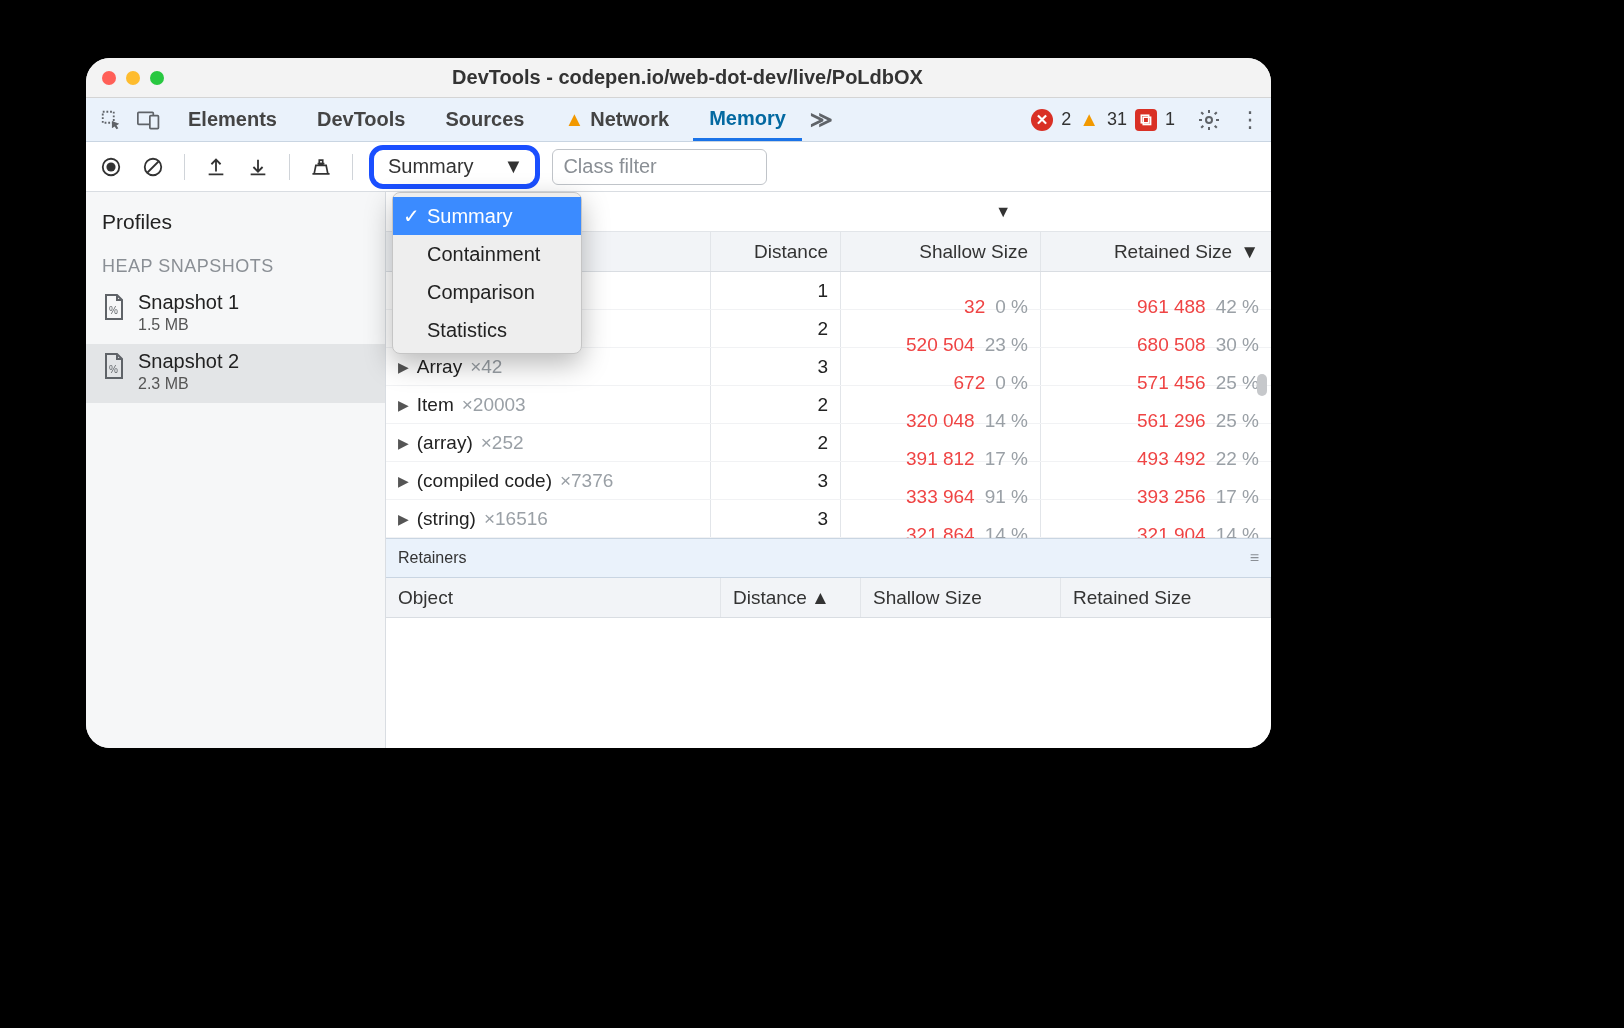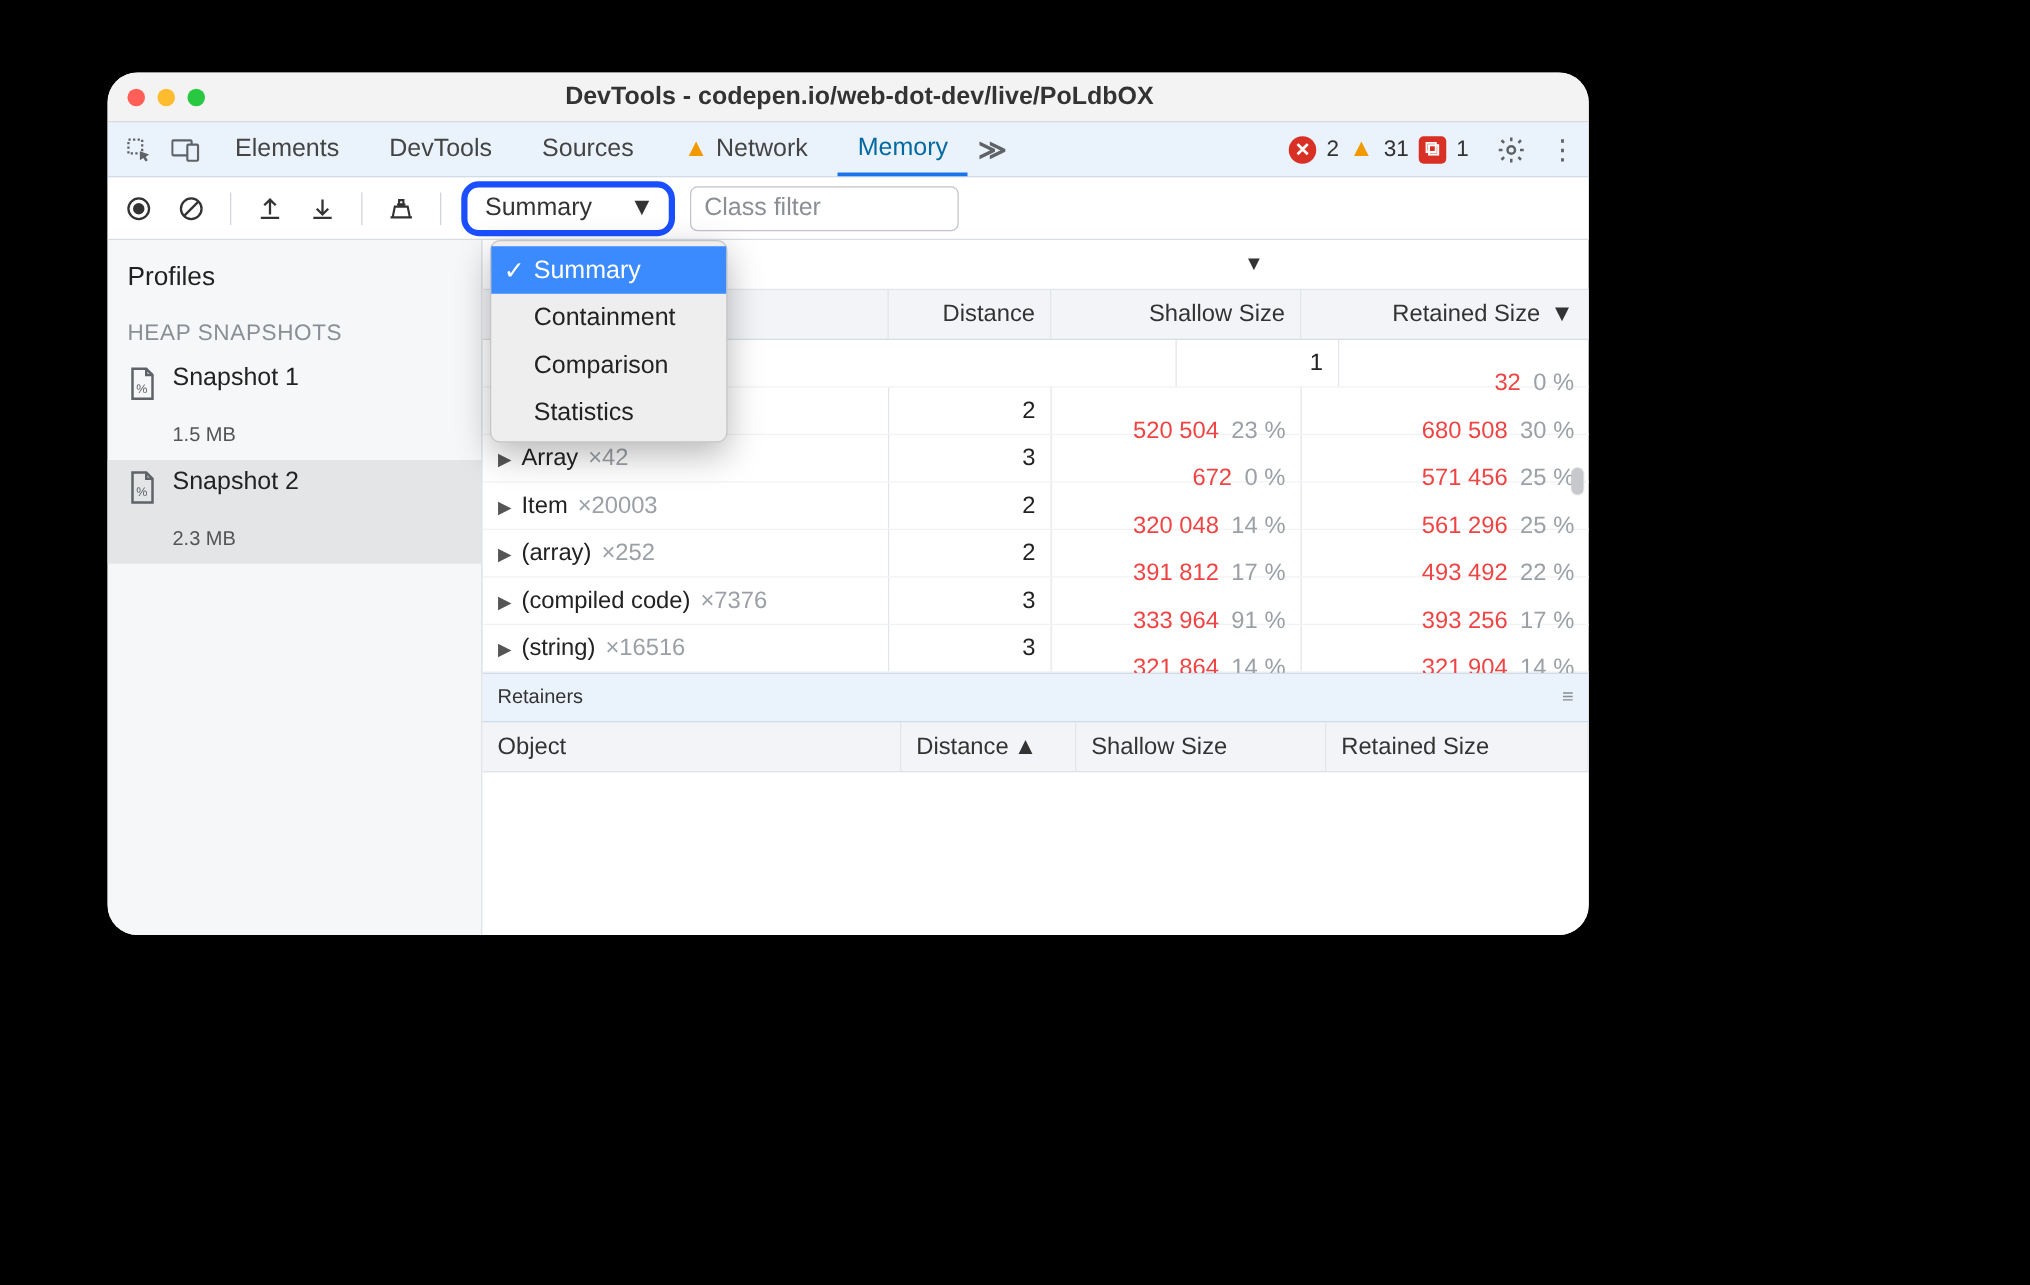--- a/index.html
+++ b/index.html
@@ -24,21 +24,21 @@
   .tabsbar {
     height: 44px; display: flex; align-items: center; background: #eaf2fb;
     border-bottom: 1px solid #c9d5e2; padding: 0 10px; gap: 8px; flex-shrink: 0;
   }
   .tabsbar .icon-btn {
     width: 30px; height: 30px; display: flex; align-items: center; justify-content: center;
     cursor: pointer; border-radius: 4px; color: #5f6368;
   }
   .tabsbar .tab {
     padding: 0 16px; height: 43px; display: flex; align-items: center; gap: 6px;
-    font-size: 20px; color: #444; cursor: pointer;
+    font-size: 20px; color: #444; cursor: pointer; font-weight: bold;
   }
   .tabsbar .tab.active { color: #0369a1; border-bottom: 3px solid #1a73e8; }
   .badges { display: flex; align-items: center; gap: 8px; margin-left: auto; font-size: 18px; }
   .badge-circle { width: 22px; height: 22px; border-radius: 50%; display: inline-flex; align-items: center; justify-content: center; color: #fff; font-size: 15px; font-weight: 700; }
   .badge-circle.err { background: #d93025; }
   .badge-square { width: 22px; height: 22px; border-radius: 4px; background: #d93025; color: #fff; display: inline-flex; align-items: center; justify-content: center; font-size: 16px; font-weight: 700; }
   .badge-tri { color: #f29900; font-size: 20px; }
   .badge-num { color: #333; font-size: 18px; }
   .gear, .kebab { color: #5f6368; cursor: pointer; }
   .chevrons { color: #5f6368; font-size: 22px; font-weight: 700; }
@@ -68,21 +68,21 @@
     width: 300px; background: #f6f7f8; border-right: 1px solid #d9dde2;
     display: flex; flex-direction: column; padding-top: 10px;
   }
   .sidebar-title { font-size: 21px; color: #222; padding: 8px 16px 14px; }
   .sidebar-section { font-size: 18px; color: #8a8f95; letter-spacing: 0.5px; padding: 8px 16px 8px; }
   .snap-item {
     display: flex; align-items: flex-start; gap: 12px; padding: 6px 16px 10px; cursor: pointer;
   }
   .snap-item.selected { background: #e3e5e7; }
   .snap-icon { width: 24px; height: 28px; flex-shrink: 0; margin-top: 2px; }
-  .snap-text { display: flex; flex-direction: column; gap: 24px; }
+  .snap-text { display: flex; flex-direction: column; }
   .snap-name { font-size: 20px; color: #222; }
   .snap-size { font-size: 16px; color: #555; margin-top: 2px; }
   
   .main { flex: 1; display: flex; flex-direction: column; min-width: 0; position: relative; }
   .filter-row { height: 40px; border-bottom: 1px solid #e2e5e9; display: flex; align-items: center; justify-content: flex-end; padding-right: 260px; }
   .filter-row .caret { color: #333; }
   .headers { display: flex; height: 40px; background: #f2f4f7; border-bottom: 1px solid #d9dde2; font-size: 19px; color: #333; }
   .headers .col, .row .col { display: flex; align-items: center; padding: 0 12px; border-right: 1px solid #e2e5e9; }
   .headers .col:last-child, .row .col:last-child { border-right: none; }
   .col-ctor { flex: 1; }
@@ -278,20 +278,26 @@
               <span class="ctor-name"></span>
               <span class="ctor-extra">://cdpn.io</span>
             </div>
             <div class="col col-dist">1</div>
             <div class="col col-shallow">
               <div class="size-pair">
                 <span class="size-num">32</span>
                 <span class="size-pct">0 %</span>
               </div>
             </div>
+            <div class="col col-retained">
+              <div class="size-pair">
+                <span class="size-num">961 488</span>
+                <span class="size-pct">42 %</span>
+              </div>
+            </div>
           </div>
           <div class="row">
             <div class="col col-ctor">
               <span style="width: 12px;"></span>
               <span class="ctor-name"></span>
               <span class="ctor-mult">26</span>
             </div>
             <div class="col col-dist">2</div>
             <div class="col col-shallow">
               <div class="size-pair">

